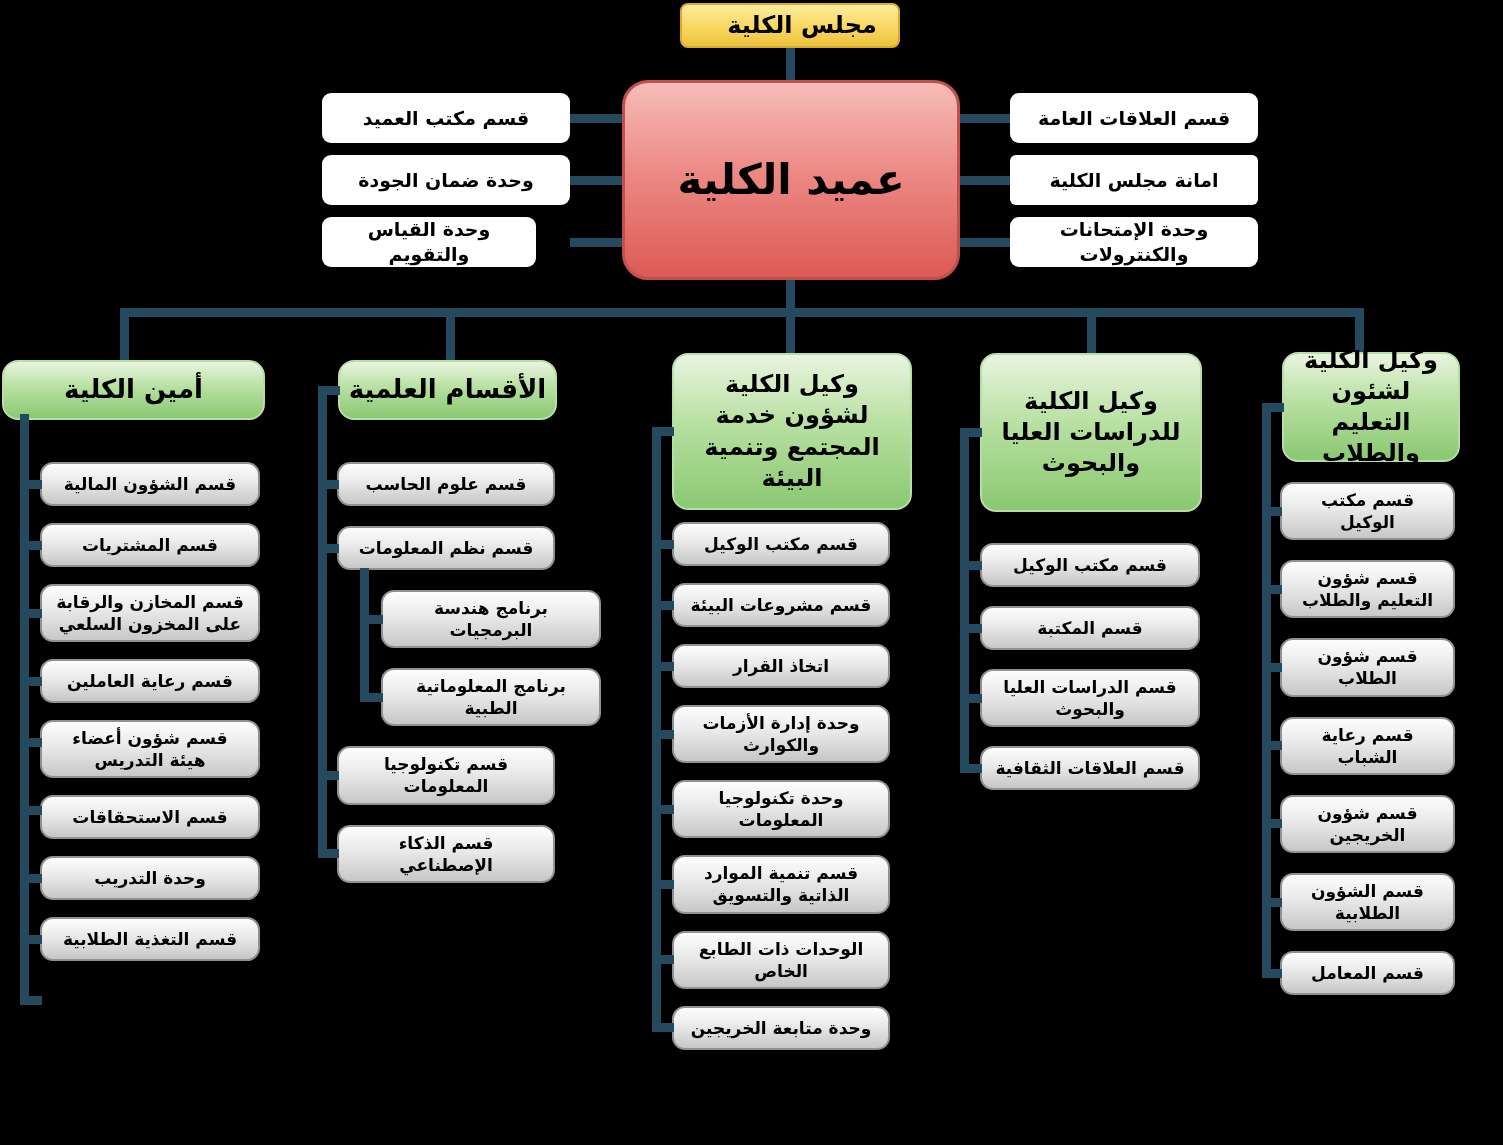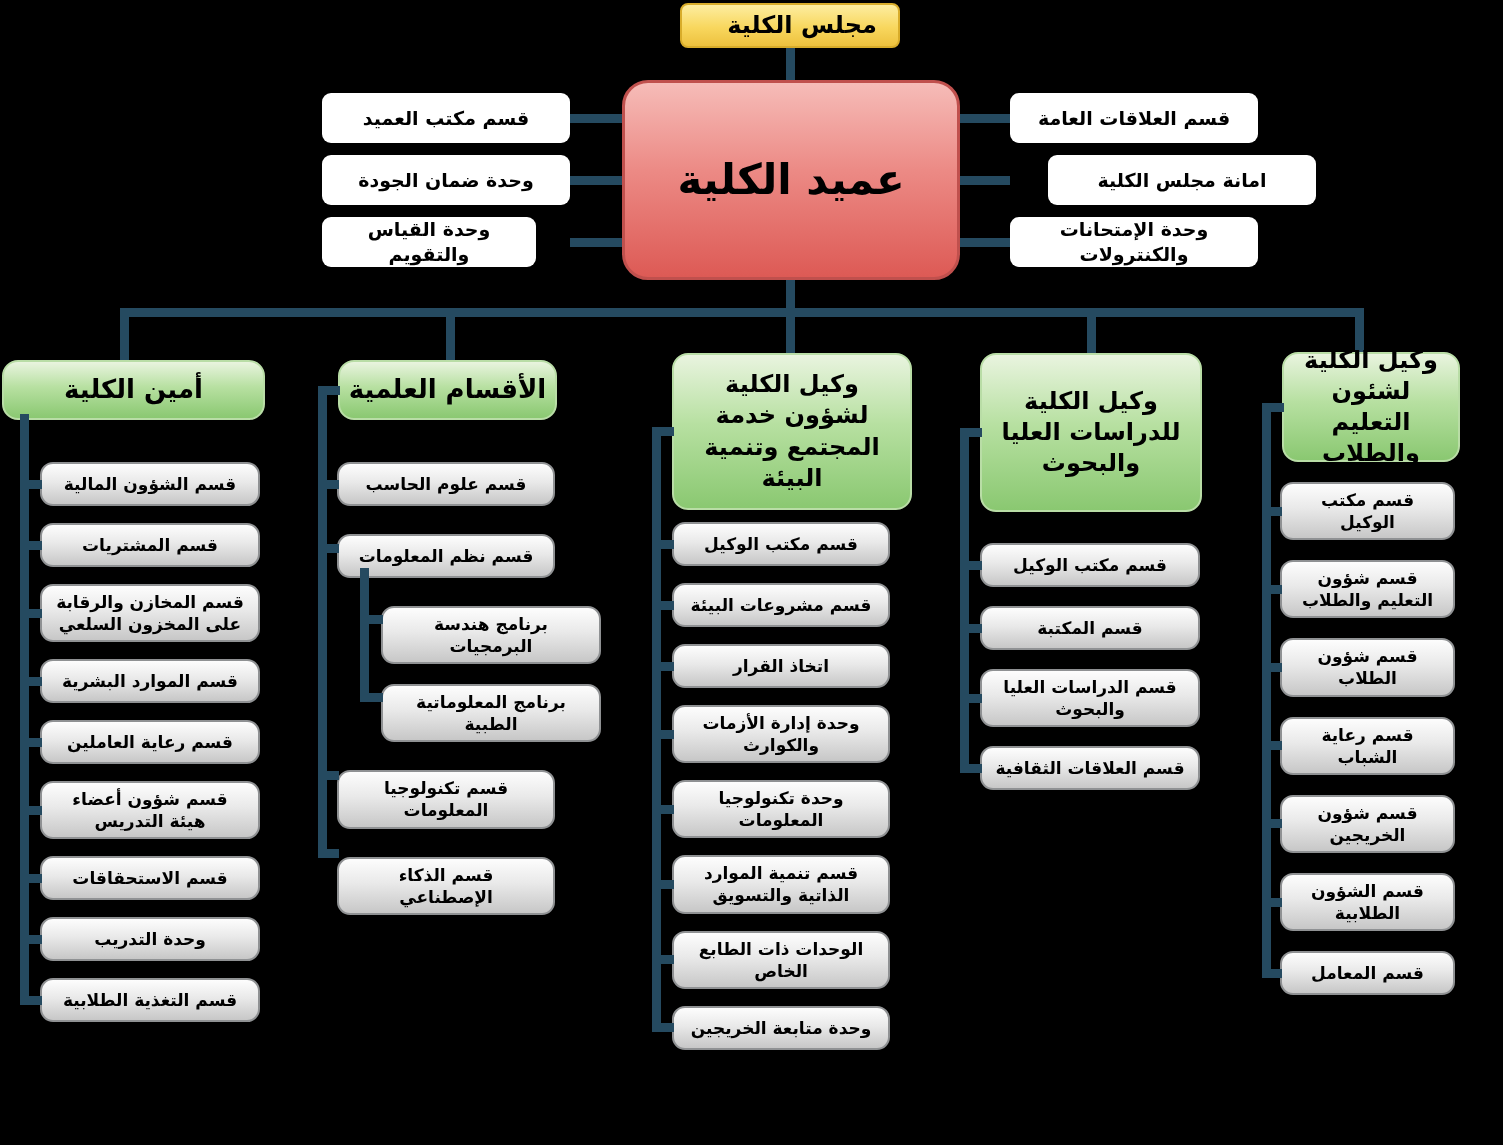--- a/index.html
+++ b/index.html
@@ -43,21 +43,21 @@
 <body>
 
 <div id="stage">
   <div class="box yellow-box">مجلس الكلية</div>
   <div class="box red-box">عميد الكلية</div>
 
 <div class="box white-box" style="left: 322px; top: 93px; width: 248px; height: 50px;">قسم مكتب العميد</div>
     <div class="box white-box" style="left: 322px; top: 155px; width: 248px; height: 50px;">وحدة ضمان الجودة</div>
     <div class="box white-box" style="left: 322px; top: 217px; width: 214px; height: 50px;">وحدة القياس والتقويم</div>
     <div class="box white-box" style="left: 1010px; top: 93px; width: 248px; height: 50px; text-align: center;">قسم العلاقات العامة</div>
-    <div class="box white-box" style="left: 1048px; top: 155px; width: 268px; height: 50px;">امانة مجلس الكلية</div>
+    <div class="box white-box" style="left: 1010px; top: 155px; width: 248px; height: 50px; border-radius: 6px;">امانة مجلس الكلية</div>
     <div class="box white-box" style="left: 1010px; top: 217px; width: 248px; height: 50px;">وحدة الإمتحانات والكنترولات</div>
     <div class="conn" style="left: 786px; top: 48px; width: 9px; height: 32px;"></div>
     <div class="conn" style="left: 786px; top: 280px; width: 9px; height: 37px;"></div>
     <div class="conn" style="left: 120px; top: 308px; width: 1244px; height: 9px;"></div>
     <div class="conn" style="left: 120px; top: 317px; width: 9px; height: 43px;"></div>
     <div class="conn" style="left: 446px; top: 317px; width: 9px; height: 43px;"></div>
     <div class="conn" style="left: 786px; top: 317px; width: 9px; height: 36px;"></div>
     <div class="conn" style="left: 1087px; top: 317px; width: 9px; height: 36px;"></div>
     <div class="conn" style="left: 1355px; top: 317px; width: 9px; height: 35px;"></div>
     <div class="conn" style="left: 570px; top: 114px; width: 52px; height: 9px;"></div>
@@ -65,41 +65,40 @@
     <div class="conn" style="left: 570px; top: 238px; width: 52px; height: 9px;"></div>
     <div class="conn" style="left: 960px; top: 114px; width: 50px; height: 9px;"></div>
     <div class="conn" style="left: 960px; top: 176px; width: 50px; height: 9px;"></div>
     <div class="conn" style="left: 960px; top: 238px; width: 50px; height: 9px;"></div>
     <div class="column" style="left: 2px; top: 360px;">
       <div class="box green-box" style="font-size: 26px; left: 0px; top: 0px; width: 263px; height: 60px;">أمين الكلية</div>
       <div class="children" style="left: 38px; top: 102px; width: 220px; row-gap: 17px;">
         <div class="box gray-box">قسم الشؤون المالية</div>
         <div class="box gray-box">قسم المشتريات</div>
         <div class="box gray-box">قسم المخازن والرقابة على المخزون السلعي</div>
-        <div class="box gray-box">قسم الموارد البشرية</div>
         <div class="box gray-box">قسم رعاية العاملين</div>
         <div class="box gray-box">قسم شؤون أعضاء هيئة التدريس</div>
         <div class="box gray-box">قسم الاستحقاقات</div>
         <div class="box gray-box">وحدة التدريب</div>
         <div class="box gray-box">قسم التغذية الطلابية</div>
       </div>
       <div class="conn" style="left: 18px; top: 54px; width: 9px; height: 590.875px;"></div>
       <div class="conn" style="left: 18px; top: 119.5px; width: 22px; height: 9px;"></div>
       <div class="conn" style="left: 18px; top: 180.5px; width: 22px; height: 9px;"></div>
       <div class="conn" style="left: 18px; top: 248.594px; width: 22px; height: 9px;"></div>
       <div class="conn" style="left: 18px; top: 316.688px; width: 22px; height: 9px;"></div>
       <div class="conn" style="left: 18px; top: 377.688px; width: 22px; height: 9px;"></div>
       <div class="conn" style="left: 18px; top: 445.781px; width: 22px; height: 9px;"></div>
       <div class="conn" style="left: 18px; top: 513.875px; width: 22px; height: 9px;"></div>
       <div class="conn" style="left: 18px; top: 574.875px; width: 22px; height: 9px;"></div>
       <div class="conn" style="left: 18px; top: 635.875px; width: 22px; height: 9px;"></div>
     </div>
     <div class="column" style="left: 338px; top: 360px;">
       <div class="box green-box" style="font-size: 26px; left: 0px; top: 0px; width: 219px; height: 60px;">الأقسام العلمية</div>
-      <div class="children" style="left: -1px; top: 102px; width: 218px; row-gap: 28px;">
+      <div class="children" style="left: -1px; top: 102px; width: 218px; row-gap: 20px;">
         <div class="box gray-box">قسم علوم الحاسب</div>
         <div class="box gray-box">قسم نظم المعلومات</div>
         <div class="sub-children" style="margin-left: 44px; width: 220px; row-gap: 20px;">
           <div class="box gray-box">برنامج هندسة البرمجيات</div>
           <div class="box gray-box">برنامج المعلوماتية الطبية</div>
         </div>
         <div class="box gray-box">قسم تكنولوجيا المعلومات</div>
         <div class="box gray-box">قسم الذكاء الإصطناعي</div>
       </div>
       <div class="conn" style="left: -20px; top: 25.5px; width: 9px; height: 472.656px;"></div>

